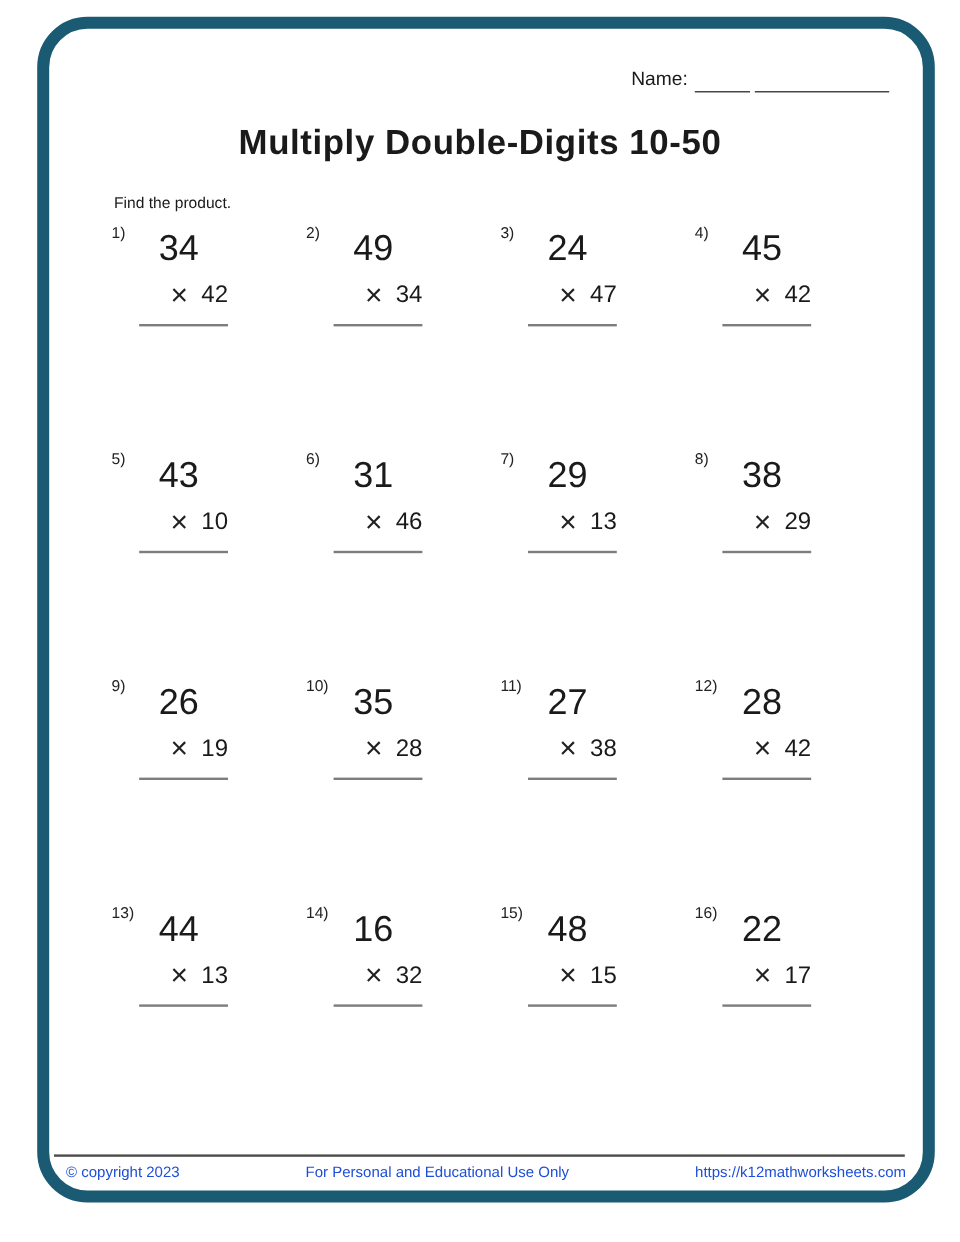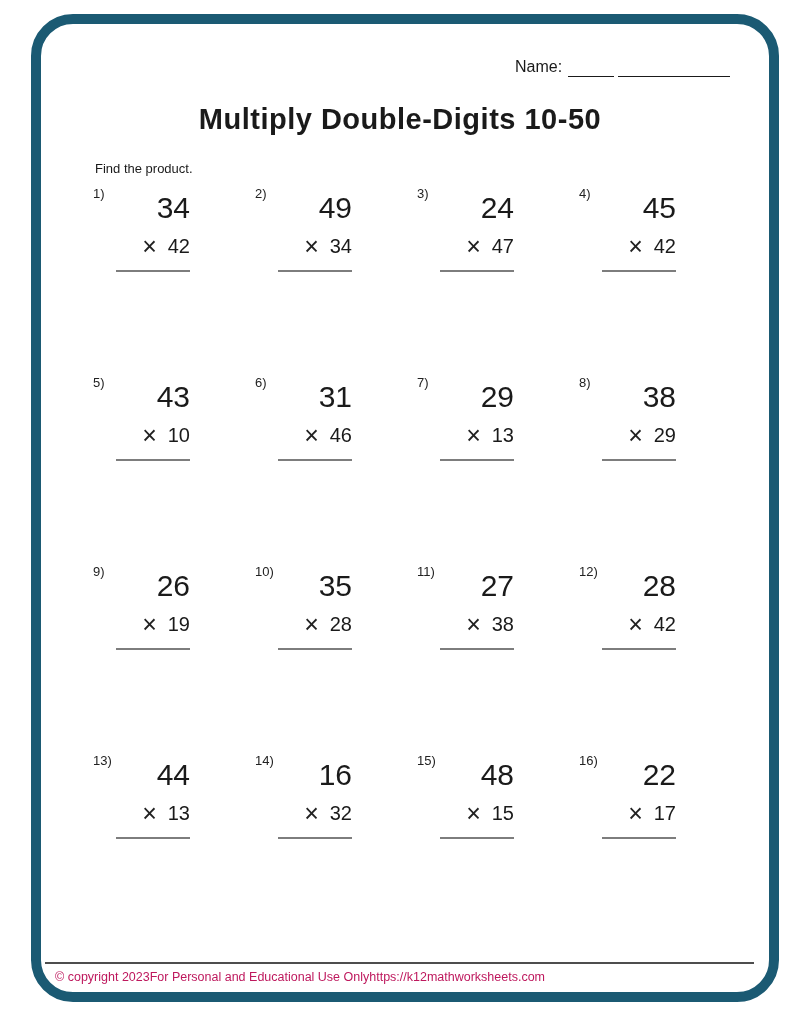--- a/index.html
+++ b/index.html
@@ -22,21 +22,21 @@
     border:10px solid var(--frame-color);
     border-radius:42px;
     background:#ffffff;
   }
   .name-row{
     position:absolute;
     left:515px;top:58px;
     display:flex;align-items:flex-end;
     font-size:16px;
   }
-  .name-row .label{margin-right:6px;padding-bottom:1px;}
+  .name-row .label{margin-right:6px;padding-bottom:1px;margin-left:11px;}
   .name-line-seg{
     display:inline-block;
     border-bottom:1.5px solid #1a1a1a;
     height:18px;
   }
   .seg1{width:46px;margin-right:4px;}
   .seg2{width:112px;}
   .title{
     position:absolute;
     left:0;top:103px;
@@ -62,21 +62,21 @@
   .pnum{
     position:absolute;
     left:3px;top:3px;
     font-size:13px;
     color:#222222;
   }
   .work{
     position:absolute;
     top:0;right:62px;
     width:82px;
-    text-align:right;
+    text-align:center;
   }
   .top-num{
     font-size:30px;
     line-height:34px;
     margin-top:8px;
   }
   .bottom-row{
     display:flex;
     justify-content:flex-end;
     align-items:center;
@@ -100,23 +100,23 @@
     left:45px;top:962px;
     width:709px;
     height:2px;
     background:#4d4d4d;
   }
   .footer-row{
     position:absolute;
     left:55px;top:970px;
     width:700px;
     display:flex;
-    justify-content:flex-start;
+    justify-content:space-between;
     font-size:12.5px;
-    color:#be185d;
+    color:#1d4ed8;
   }
 </style>
 </head>
 <body>
 
 <div class="frame"></div>
 
 <div class="name-row">
   <span class="label">Name:</span>
   <span class="name-line-seg seg1"></span>

